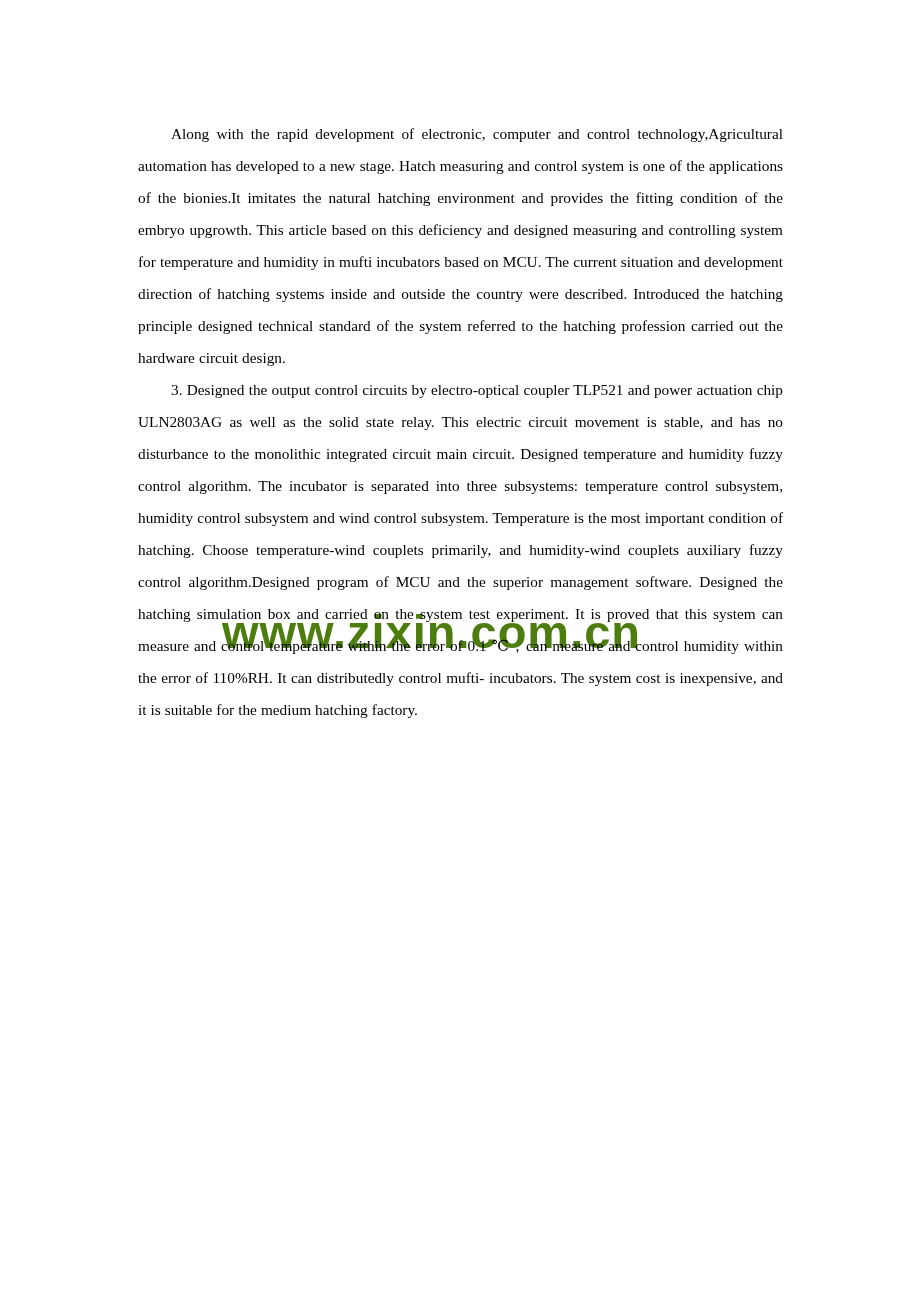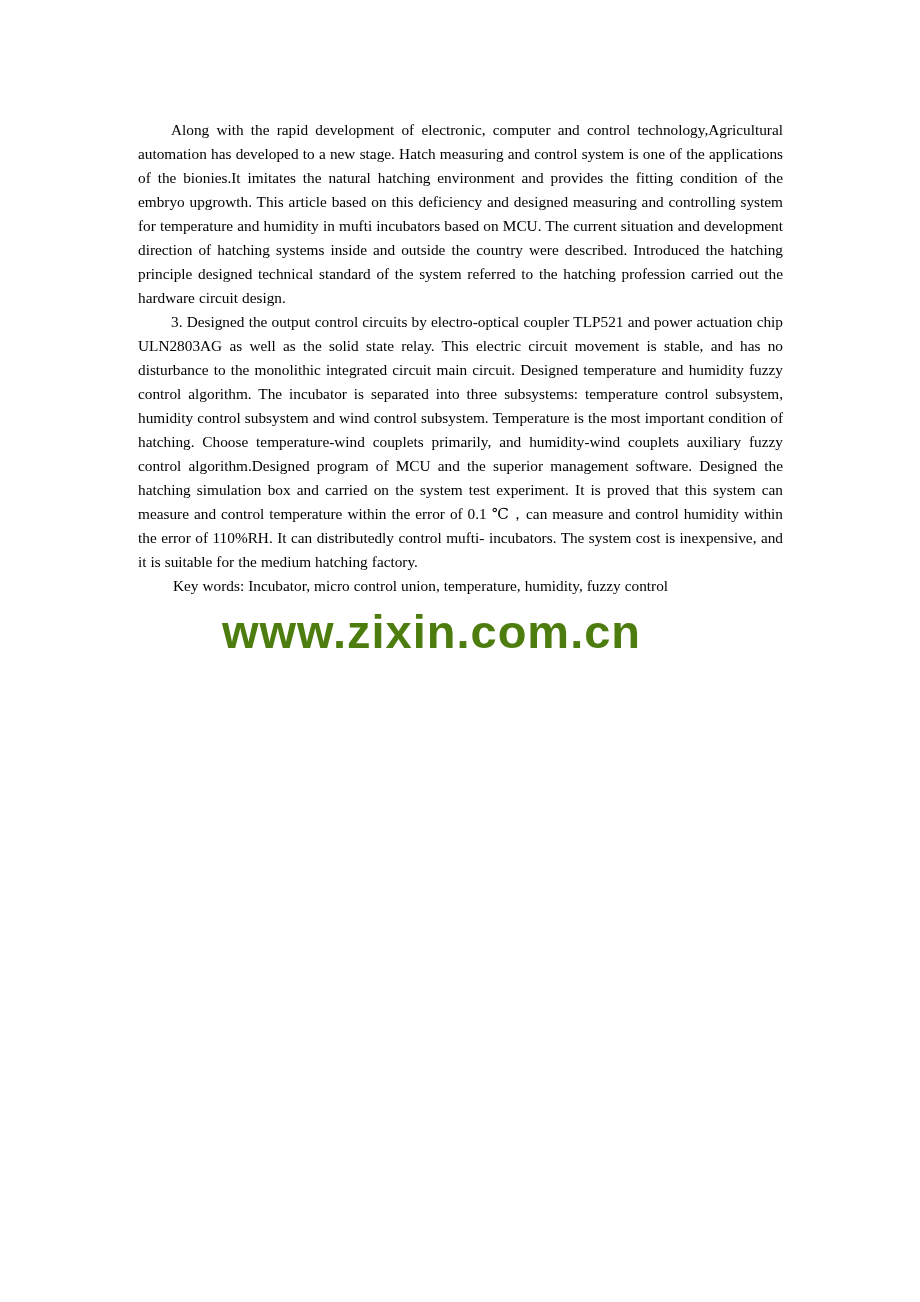--- a/index.html
+++ b/index.html
@@ -28,21 +28,21 @@
   .doc-title {
     text-align: center;
     font-size: 15.5px;
     line-height: 30px;
     letter-spacing: 0.4px;
     margin: 0 0 0 0;
     white-space: pre;
   }
   .para {
     font-size: 15.3px;
-    line-height: 24px;
+    line-height: 32px;
     text-align: justify;
     text-justify: inter-word;
     margin: 0;
     text-indent: 33px;
     word-spacing: 0.2px;
   }
   .para.numbered {
     text-indent: 33px;
   }
   .para.keywords {
@@ -76,16 +76,15 @@
 
   <div class="content">
 
 
     <p class="para">Along with the rapid development of electronic, computer and control technology,Agricultural automation has developed to a new stage. Hatch measuring and control system is one of the applications of the bionies.It imitates the natural hatching environment and provides the fitting condition of the embryo upgrowth. This article based on this deficiency and designed measuring and controlling system for temperature and humidity in mufti incubators based on MCU.        The current situation and development direction of hatching systems inside and outside the country were described. Introduced the hatching principle designed technical standard of the system referred to the hatching profession carried out the hardware circuit design.</p>
 
 
 
     <p class="para numbered">3.    Designed the output control circuits by electro-optical coupler TLP521 and power actuation chip ULN2803AG as well as the solid state relay. This electric circuit movement is stable, and has no disturbance to the monolithic integrated circuit main circuit. Designed temperature and humidity fuzzy control algorithm. The incubator is separated into three subsystems: temperature control subsystem, humidity control subsystem and wind control subsystem. Temperature is the most important condition of hatching. Choose temperature-wind couplets primarily, and humidity-wind couplets auxiliary fuzzy control algorithm.Designed program of MCU and the superior management software. Designed the hatching simulation box and carried on the system test experiment. It is proved that this system can measure and control temperature within the error of 0.1 ℃，can measure and control humidity within the error of 110%RH. It can distributedly control mufti- incubators. The system cost is inexpensive, and it is suitable for the medium hatching factory.</p>
 
-    <p class="para keywords">Key words: Incubator, micro control union, temperature, humidity, fuzzy control</p>
 
   </div>
 </div>
 
 </body></html>

